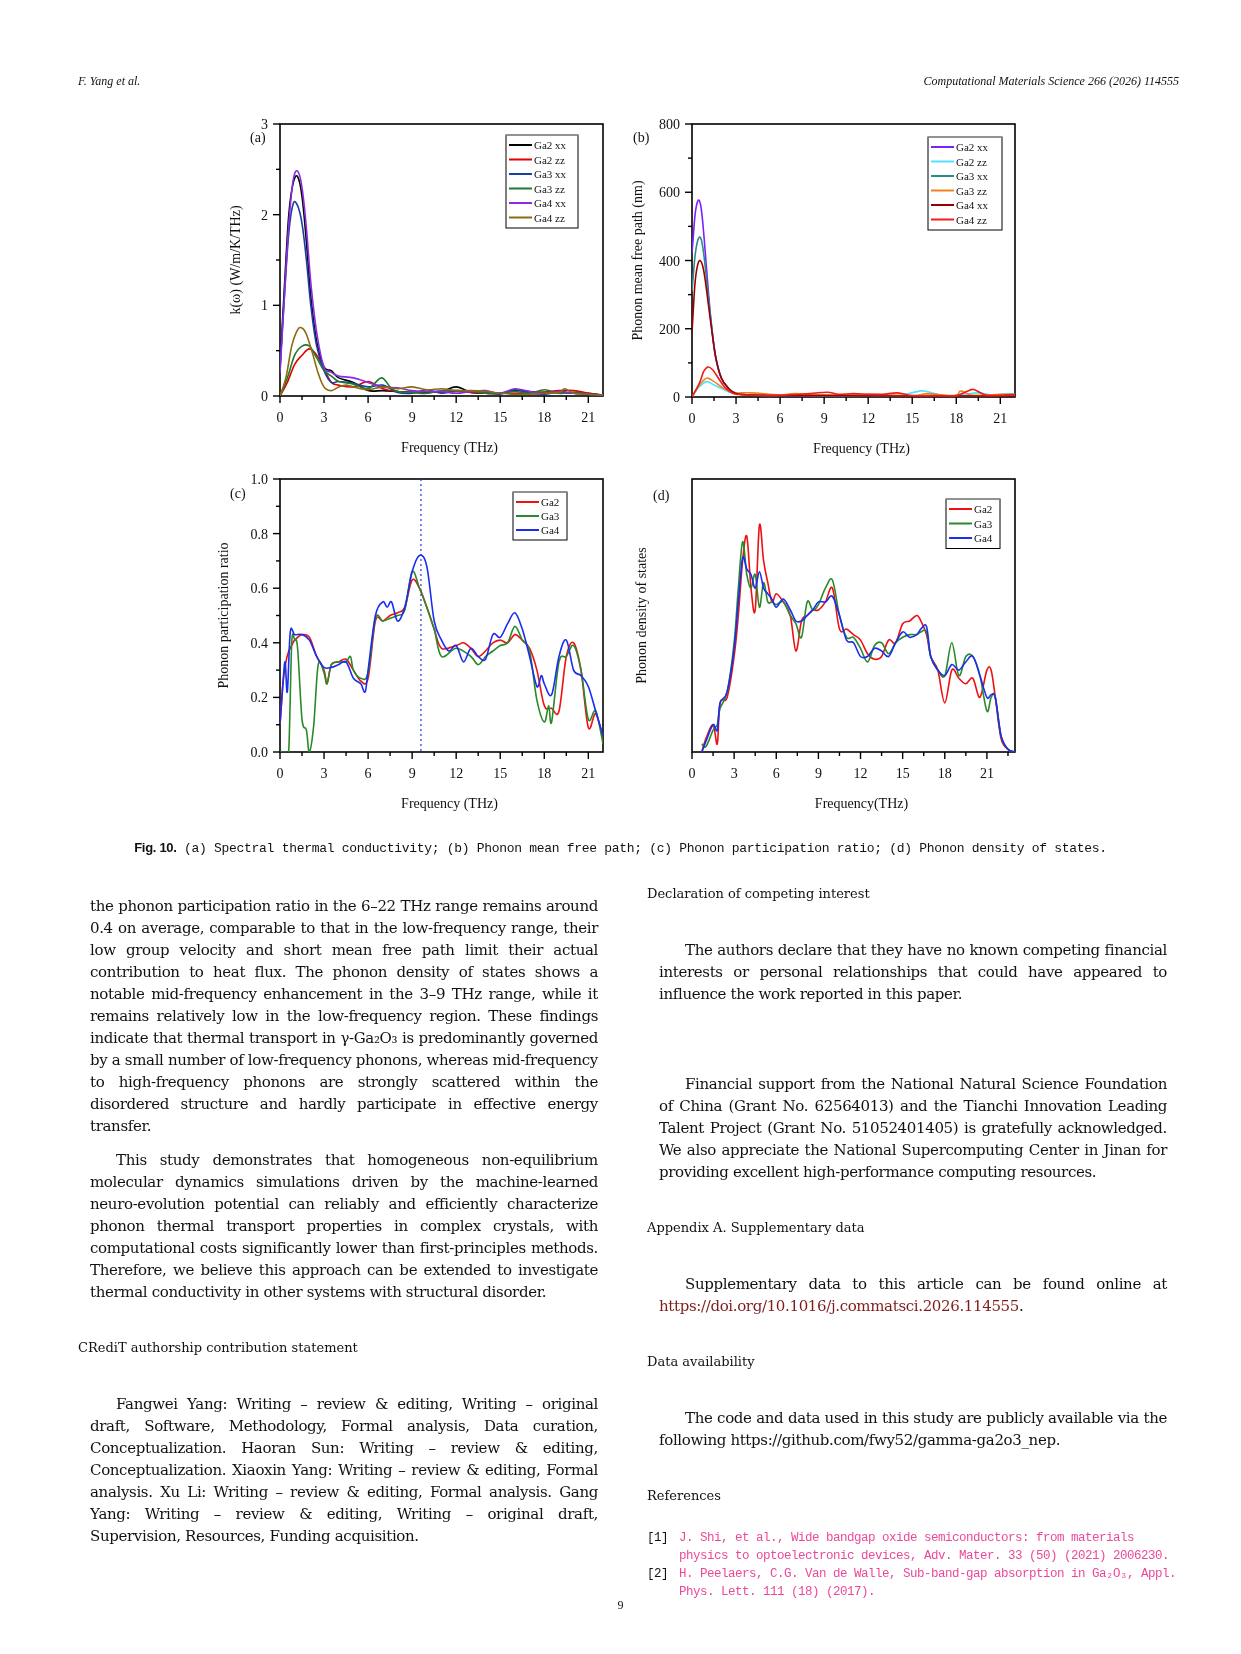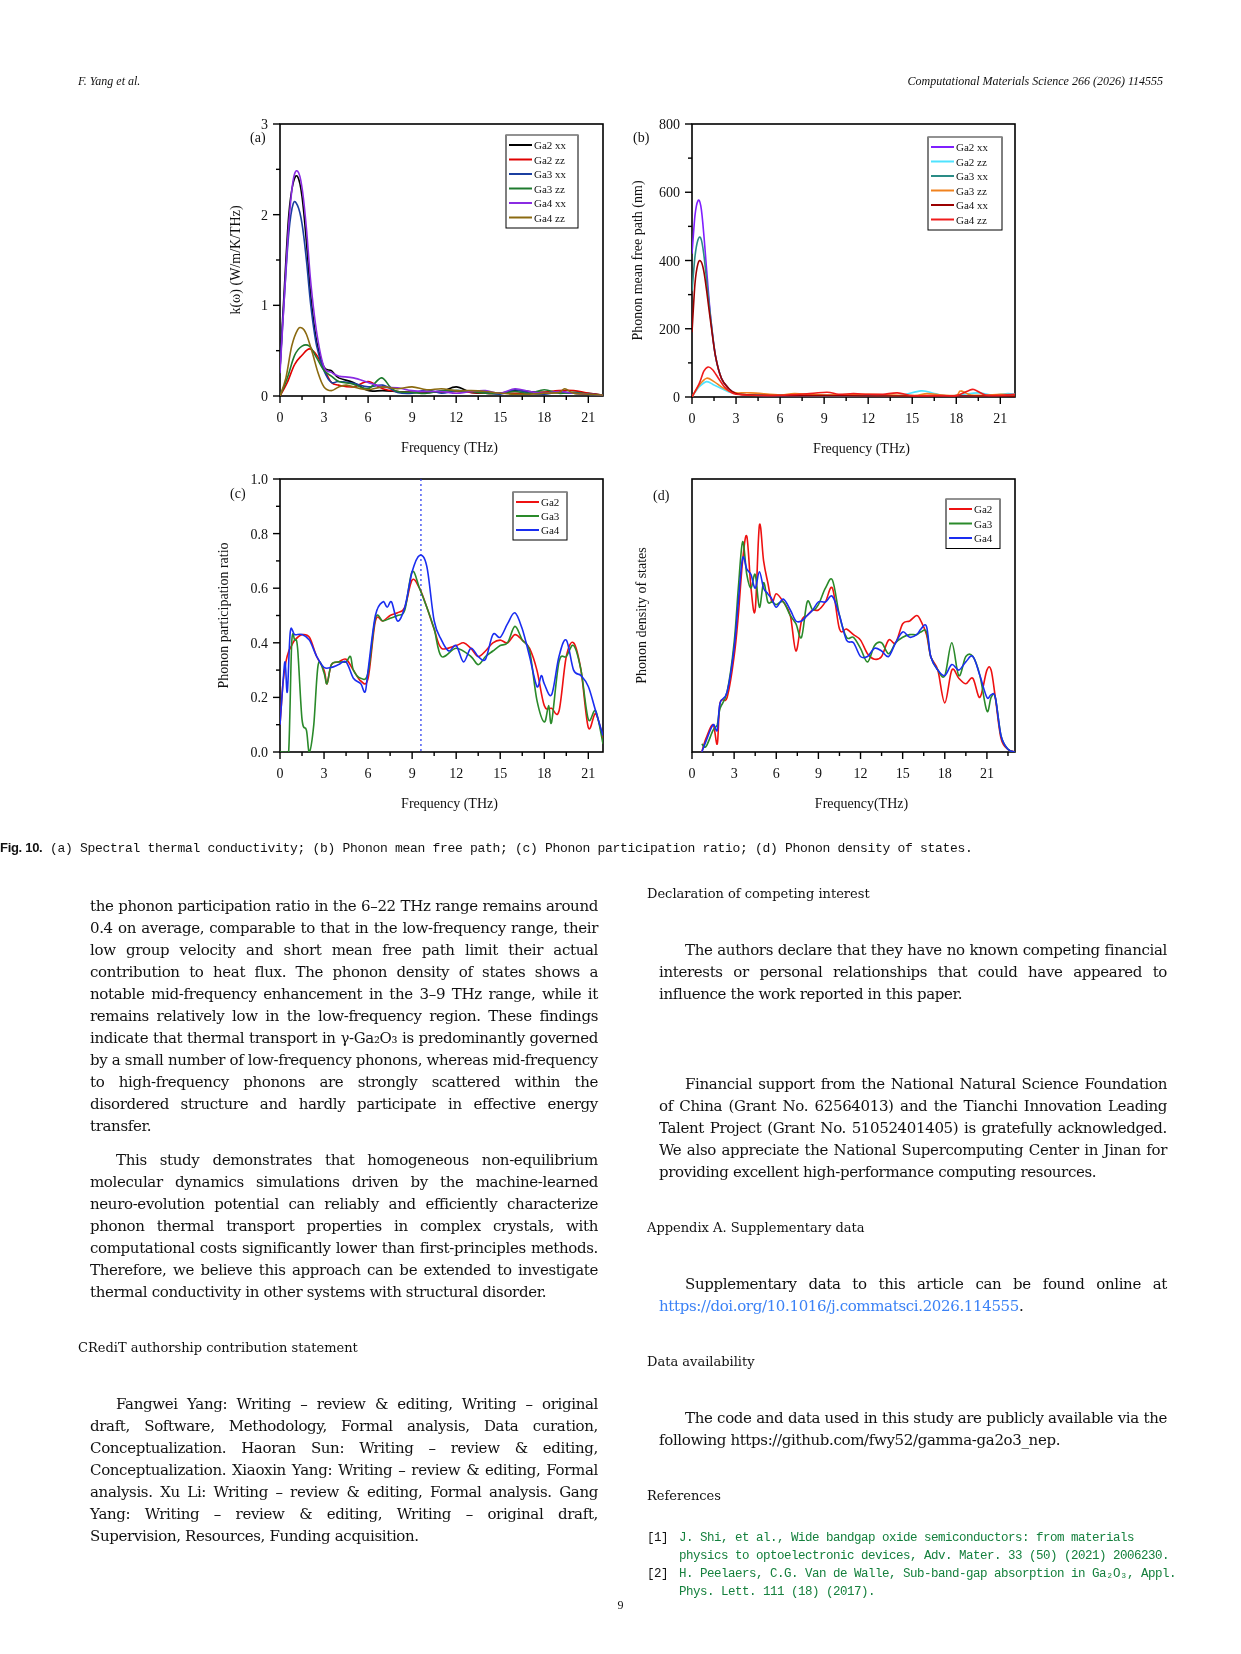--- a/index.html
+++ b/index.html
@@ -1,35 +1,35 @@
 <!DOCTYPE html>
 <html><head>
 <meta charset="utf-8">
 <style>
   html, body { margin: 0; padding: 0; background: #ffffff; }
   body { width: 1241px; height: 1654px; position: relative; font-family: "DejaVu Serif", serif; color: #111; overflow: hidden; }
   .hdr { position: absolute; top: 74px; font-size: 12px; font-style: italic; font-family: "Liberation Serif", serif; }
   #hdr-left { left: 78px; }
-  #hdr-right { right: 78px; }
+  #hdr-right { right: 62px; }
   svg#figure { position: absolute; left: 0; top: 0; }
-  .caption { position: absolute; top: 840px; left: 0; width: 1241px; font-size: 13px; font-family: "Liberation Mono", monospace; letter-spacing: -0.3px; }
+  .caption { position: absolute; top: 840px; left: 0; width: 1241px; text-align: center; font-size: 13px; font-family: "Liberation Mono", monospace; letter-spacing: -0.3px; }
   .caption b { font-weight: bold; font-family: "Liberation Sans", sans-serif; }
   .col { position: absolute; width: 532px; font-size: 15px; line-height: 22px; font-family: "DejaVu Serif", serif; letter-spacing: -0.35px; }
   #col-left { left: 78px; top: 883px; }
   #col-right { left: 647px; top: 883px; }
   .col p { margin: 12px; text-align: justify; }
   .col p.ind { text-indent: 26px; }
   .col h2 { font-size: 13px; font-weight: normal; margin: 0; letter-spacing: 0; }
   .gap-s { height: 22px; }
   .gap-m { height: 22px; }
-  .link { color: #3b82f6; }
+  .link { color: #7f1d1d; }
   .refs { font-family: "Liberation Mono", monospace; font-size: 12.5px; line-height: 18px; letter-spacing: -0.5px; }
   .ref { display: flex; margin: 0; }
   .ref .num { width: 32px; flex: none; text-align: left; color: #111; }
-  .ref .txt { color: #15803d; }
+  .ref .txt { color: #ec4899; }
   .pageno { position: absolute; top: 1598px; left: 0; width: 1241px; text-align: center; font-size: 12px; font-family: "Liberation Serif", serif; }
 </style>
 </head>
 <body>
 
 <div class="hdr" id="hdr-left">F. Yang et al.</div>
 <div class="hdr" id="hdr-right">Computational Materials Science 266 (2026) 114555</div>
 
 <svg id="figure" width="1241" height="830" viewBox="0 0 1241 830" xmlns="http://www.w3.org/2000/svg">
     <rect x="280" y="124" width="323" height="272" fill="none" stroke="#000" stroke-width="1.6"></rect>

